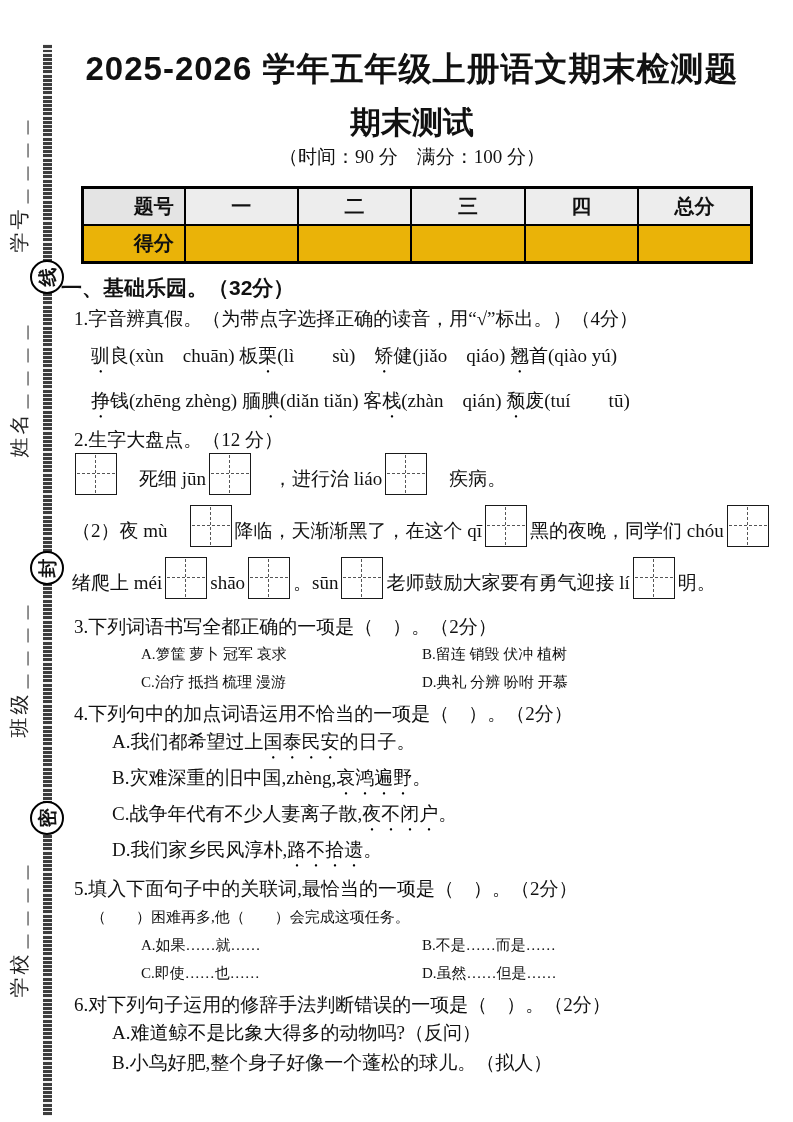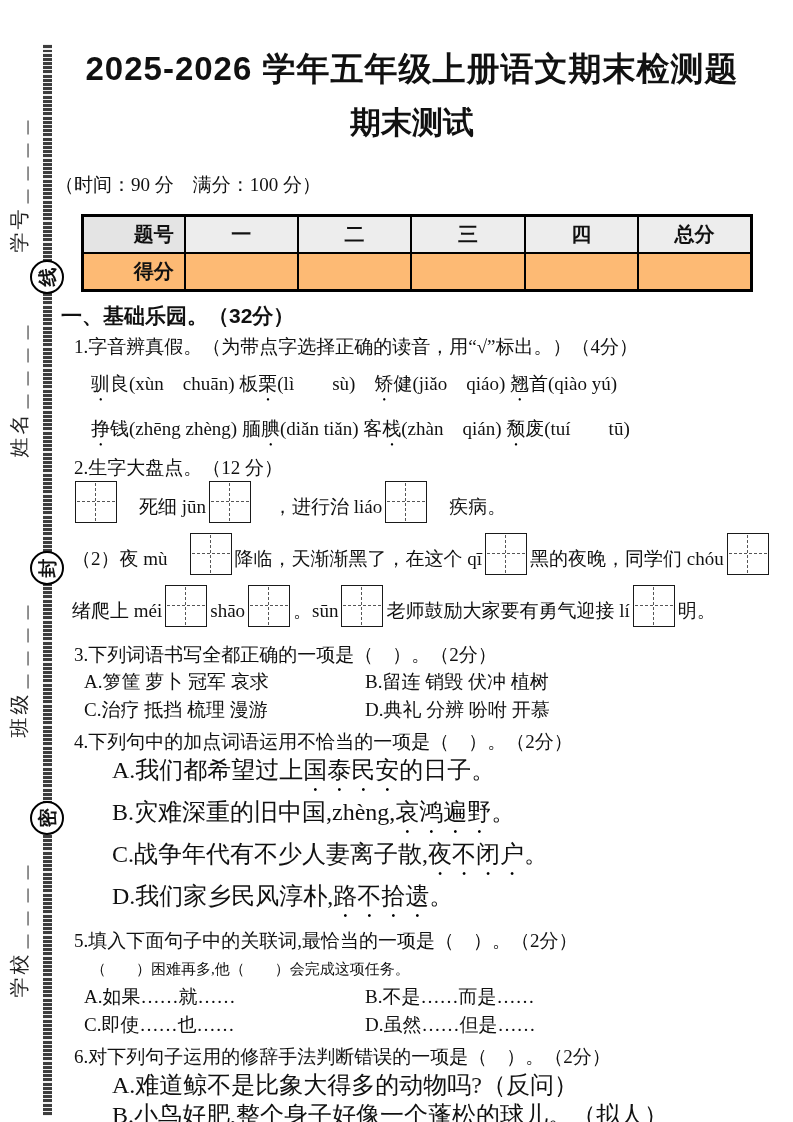--- a/index.html
+++ b/index.html
@@ -47,47 +47,47 @@
   .title {
     margin-top: 50px; text-align: center;
     font-family: "Liberation Sans", "DejaVu Sans", sans-serif;
     font-weight: 700; font-size: 33px; letter-spacing: 1px; line-height: 1.15;
   }
   .subtitle {
     margin-top: 14px; text-align: center;
     font-family: Liberation Mono, monospace;
     font-weight: 700; font-size: 31px;
   }
-  .info { margin-top: 28px; font-size: 19px; }
+  .info { margin-top: 0; text-align: center; font-size: 19px; }
 
   table.score {
     border-collapse: collapse; margin: 16px 0 0 26px;
     table-layout: fixed; width: 672px;
     border: 3px solid #000;
     font-family: "Liberation Sans", sans-serif;
   }
   table.score td {
     border: 2px solid #000; text-align: center;
     font-size: 20px; font-weight: 700; height: 38px;
   }
-  table.score tr.r2 td { height: 37px; background: #fdba74; }
+  table.score tr.r2 td { height: 37px; background: #eab308; }
   table.score td.hdr { background: #ededed; }
   table.score td.lbl { background: #e4e4e4; width: 102px; padding-left: 40px; }
 
   .sec-h {
     margin: 10px 0 0 6px;
     font-family: "Liberation Sans", sans-serif;
     font-weight: 700; font-size: 21px; line-height: 27px;
   }
   .q   { margin-left: 19px; margin-top: 4px; font-size: 19px; line-height: 27px; }
   .pinyin { margin-left: 36px; margin-top: 9px; font-size: 19px; line-height: 29px; }
   .fill-line { margin-left: 17px; font-size: 19px; line-height: 52px; white-space: nowrap; }
-  .opt-row { margin-left: 29px; font-size: 19px; line-height: 28px; }
+  .opt-row { margin-left: 86px; font-size: 15px; line-height: 28px; }
   .opt-row .col1 { display: inline-block; width: 281px; }
-  .opt-line { margin-left: 57px; font-size: 24px; line-height: 30px; }
+  .opt-line { margin-left: 57px; font-size: 19px; line-height: 30px; }
   .sentence { margin-left: 36px; margin-top: 1px; font-size: 15px; line-height: 28px; }
 
   .dot {
     -webkit-text-emphasis: filled dot #000;
     -webkit-text-emphasis-position: under;
     text-emphasis: filled dot #000;
     text-emphasis-position: under left;
   }
 
   

